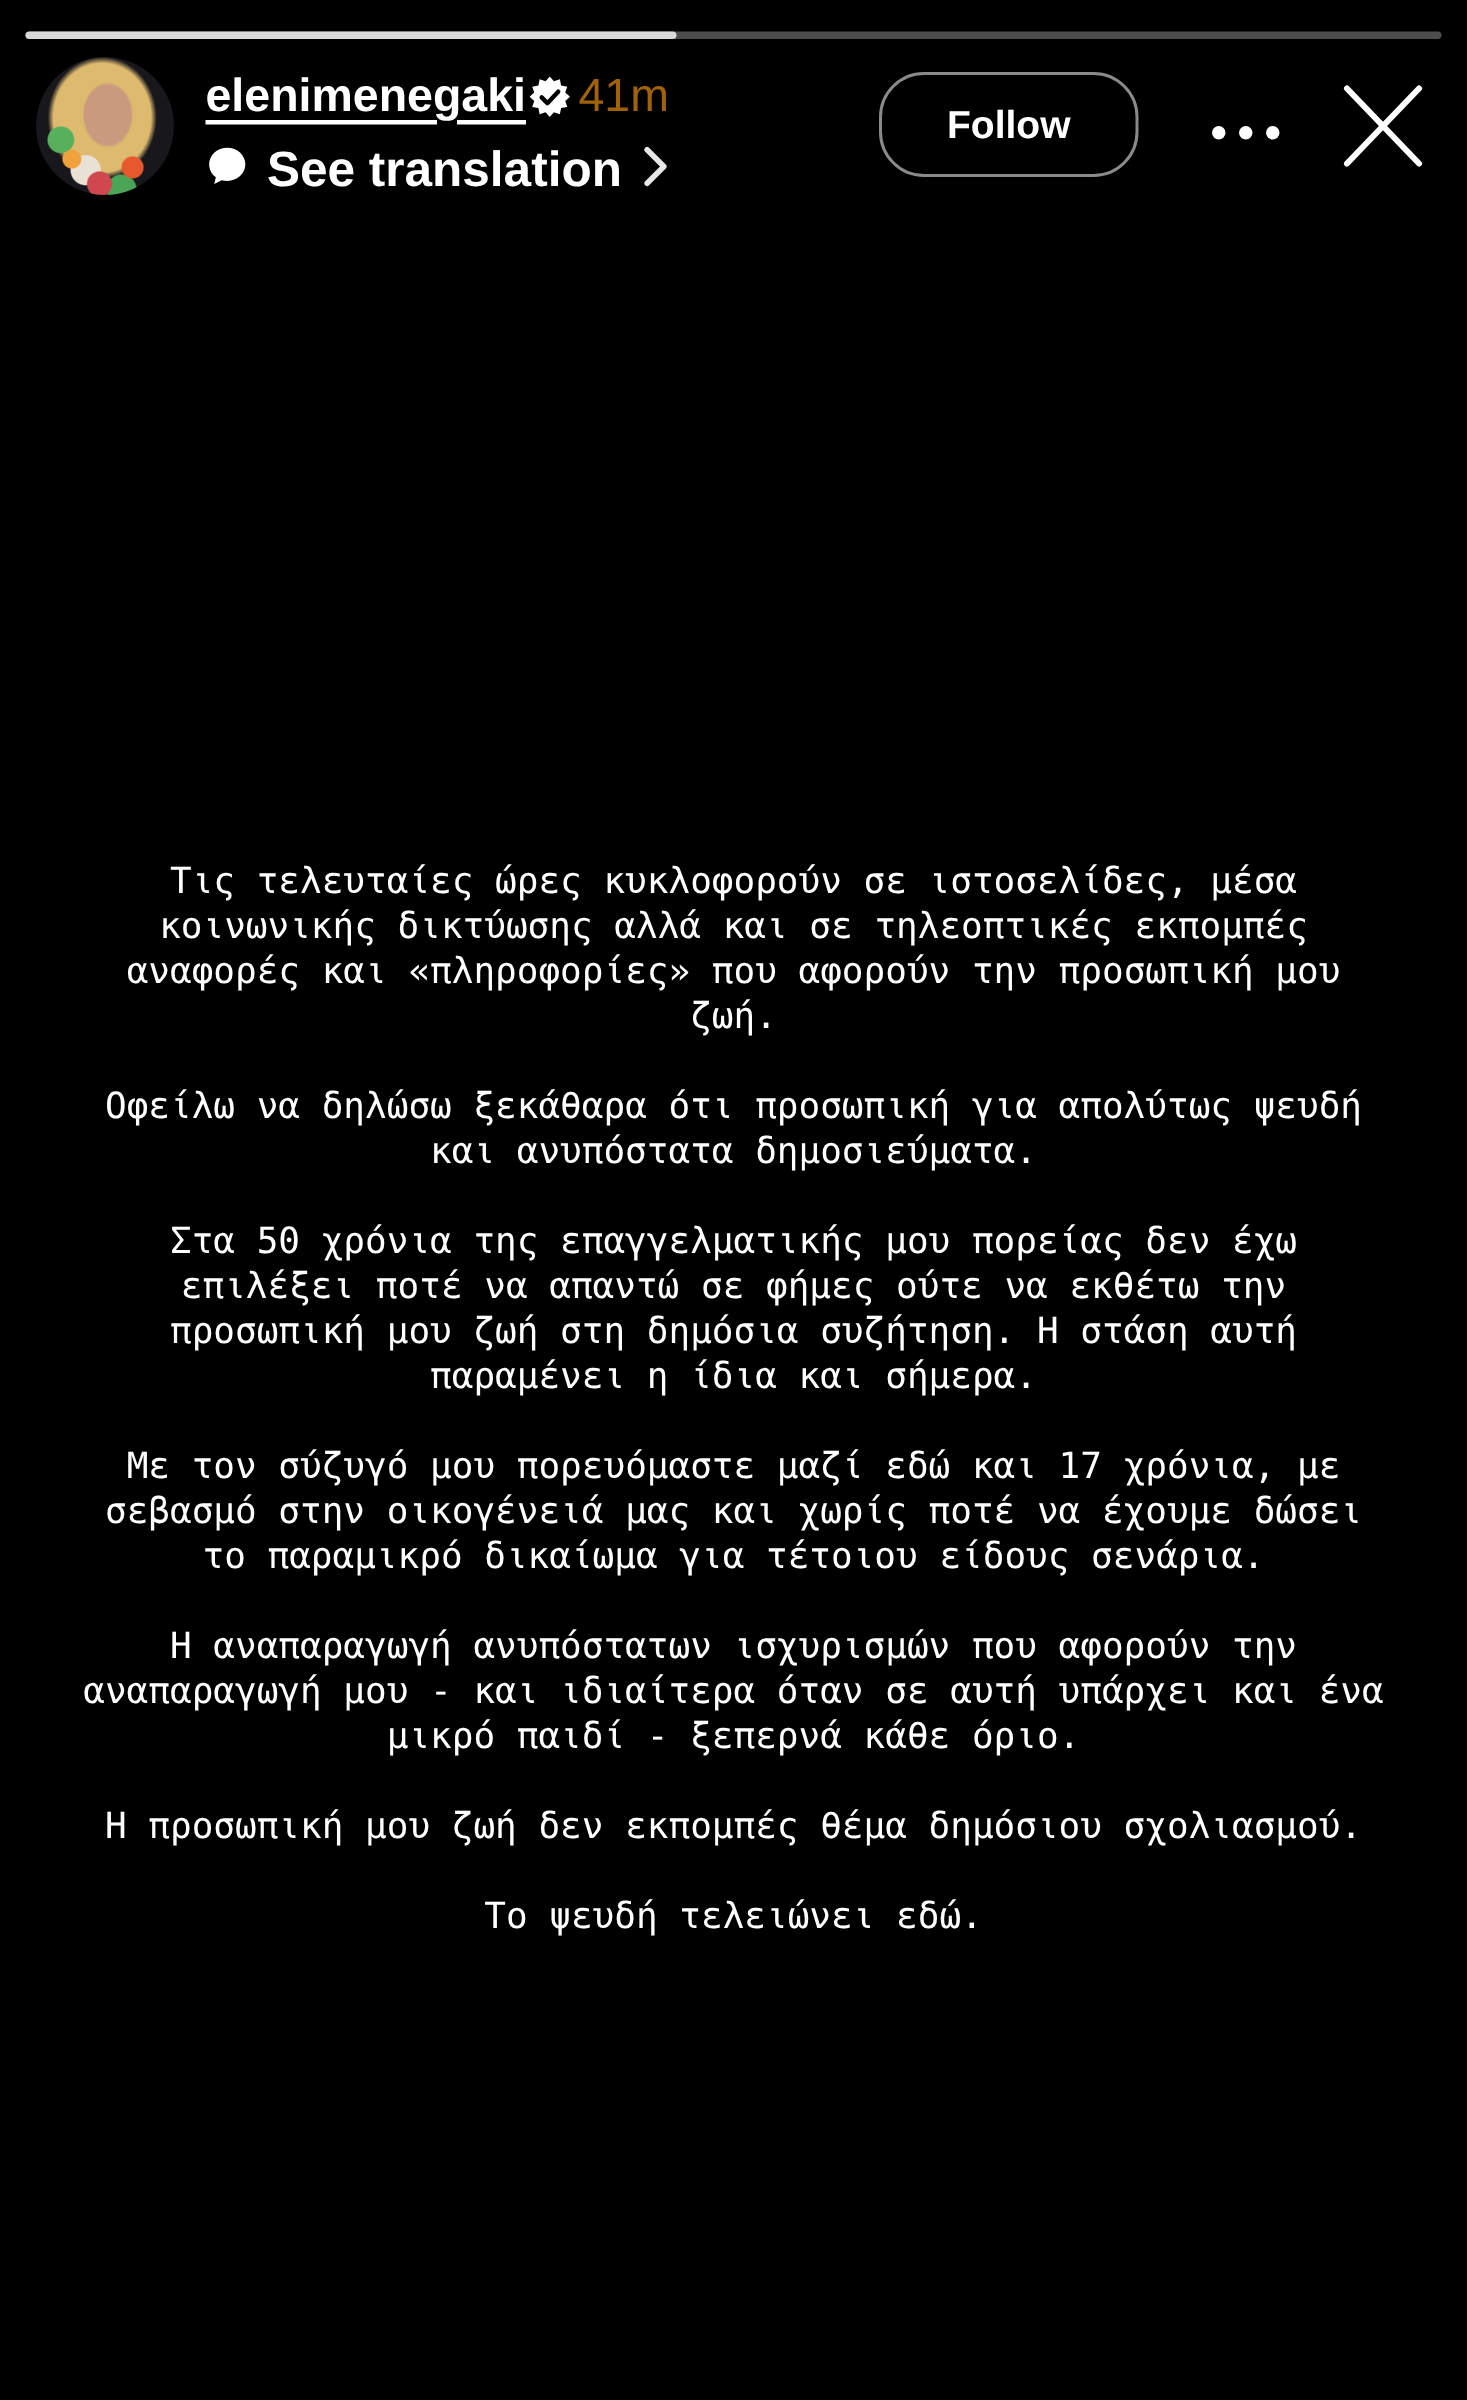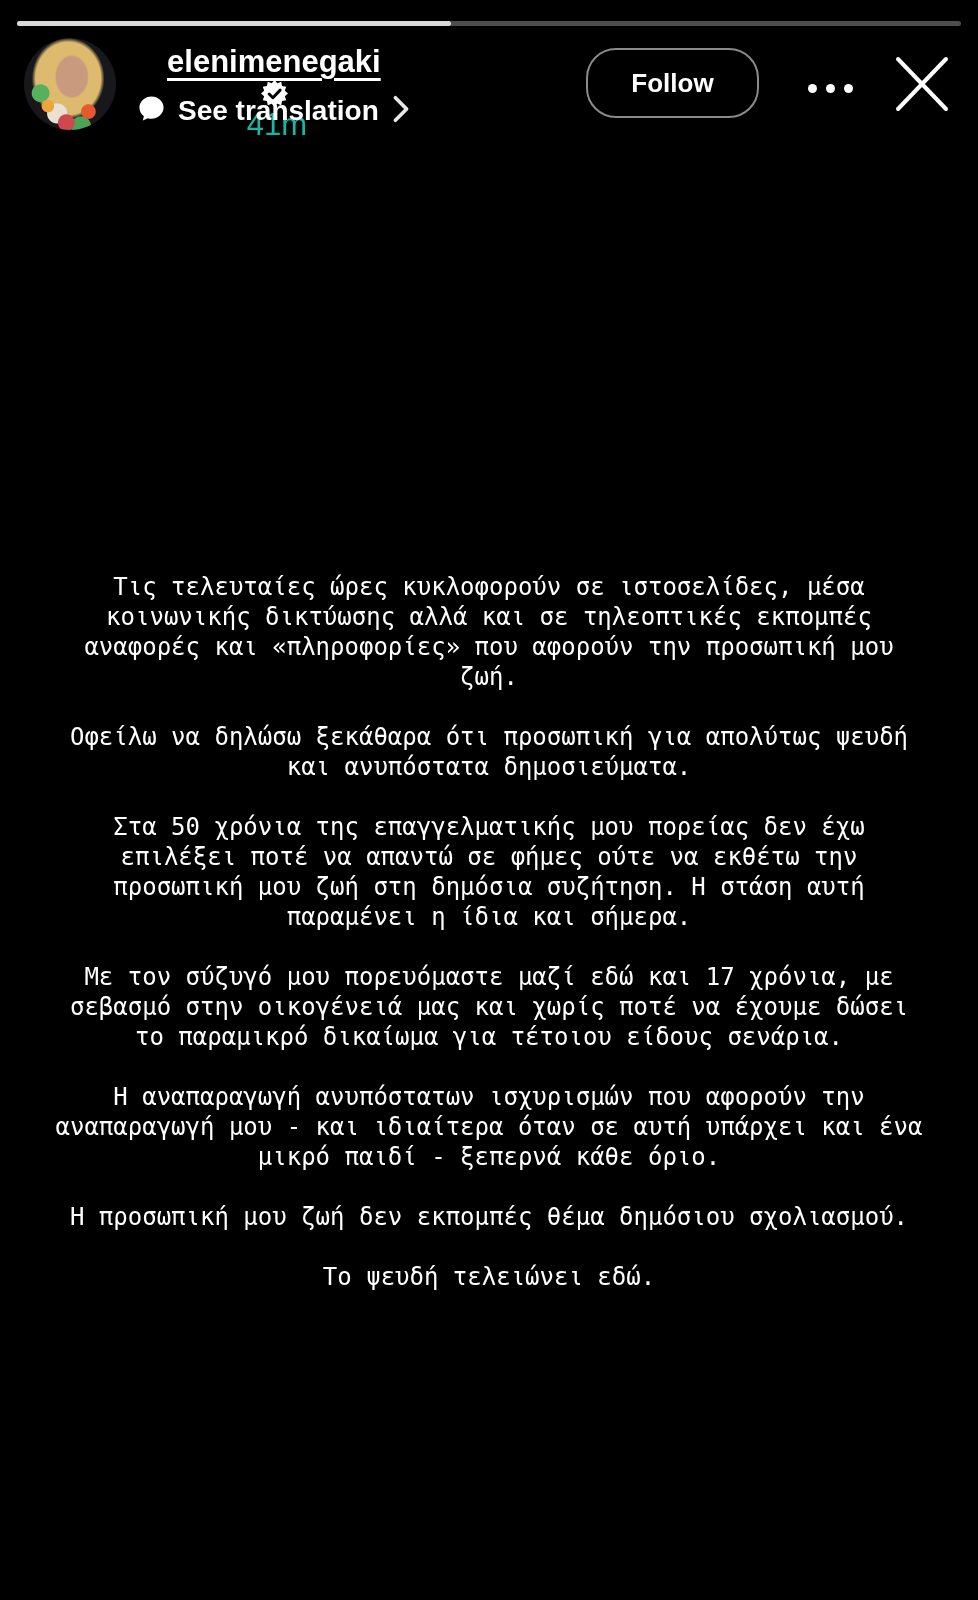--- a/index.html
+++ b/index.html
@@ -58,46 +58,45 @@
   }
   .user-info {
     position: absolute;
     left: 137px;
     top: 44px;
   }
   .user-row1 {
     display: flex;
     align-items: center;
     height: 40px;
-    flex-direction: column;
   }
   .username {
     font-size: 31px;
     font-weight: bold;
     color: #fff;
     text-decoration: underline;
     text-decoration-thickness: 2.5px;
     text-underline-offset: 6px;
     cursor: pointer;
   }
   .badge { display: inline-flex; margin-left: 2px; }
   .timestamp {
     font-size: 31px;
-    color: #14b8a6;
+    color: #a16207;
     margin-left: 6px;
   }
   .user-row2 {
     display: flex;
     align-items: center;
     gap: 12px;
     margin-top: 10px;
     cursor: pointer;
   }
   .translation-label {
-    font-size: 28px;
+    font-size: 33px;
     font-weight: bold;
     color: #fff;
   }
   .follow-btn {
     position: absolute;
     left: 586px;
     top: 48px;
     width: 173px;
     height: 70px;
     background: transparent;

